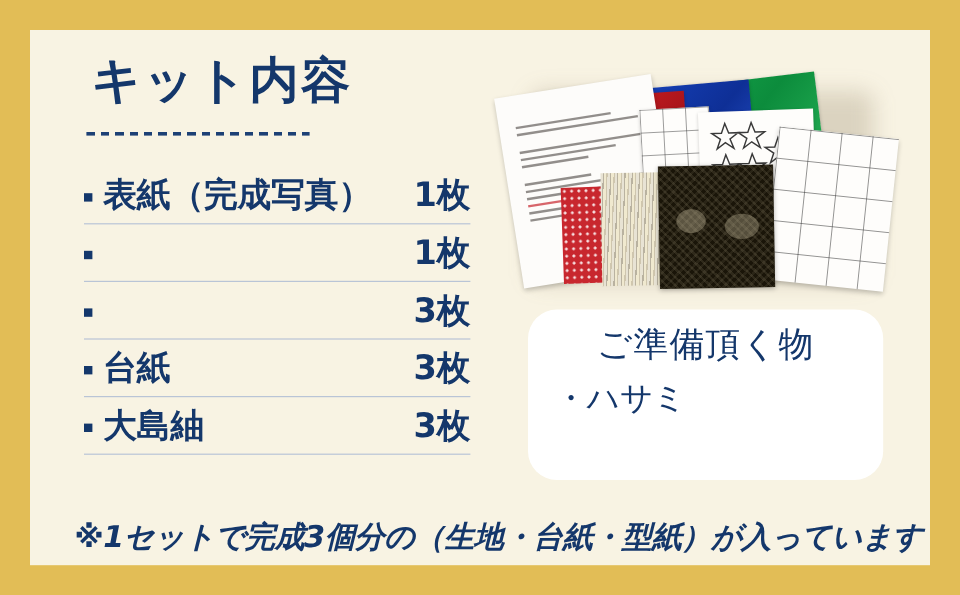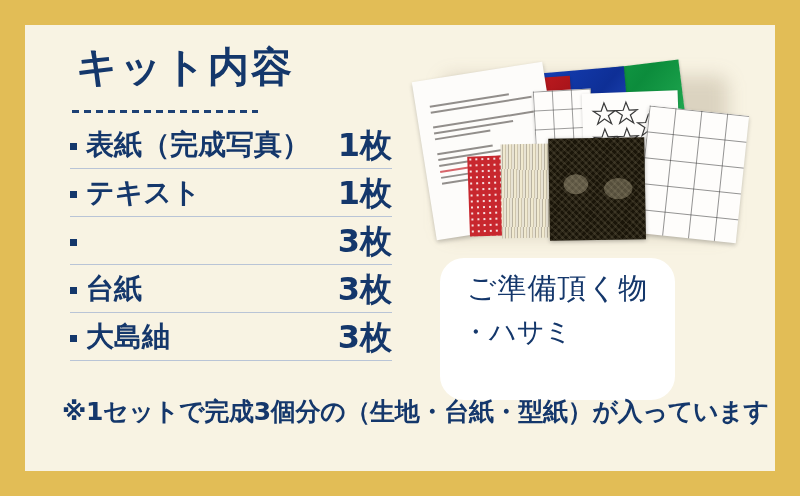--- a/index.html
+++ b/index.html
@@ -53,21 +53,21 @@
       to right,
       #1d4075 0px, #1d4075 7px,
       rgba(0,0,0,0) 7px, rgba(0,0,0,0) 12px
     );
   }
 
   
   .kit-list {
     position: absolute;
     left: 70px;
-    top: 121px;
+    top: 139px;
     width: 322px;
   }
   .kit-row {
     position: relative;
     height: 47px;
     border-bottom: 1.5px solid #b9c4d6;
     display: flex;
     align-items: center;
   }
   .bullet {
@@ -83,21 +83,21 @@
     font-size: 28px;
     font-weight: 700;
     color: #14376b;
     letter-spacing: 0px;
     white-space: nowrap;
     line-height: 1;
   }
   .kit-qty {
     margin-left: auto;
     font-family: "DejaVu Sans", "Liberation Sans", sans-serif;
-    font-size: 32px;
+    font-size: 28px;
     font-weight: 700;
     color: #14376b;
     line-height: 1;
     white-space: nowrap;
   }
 
   
   .photo {
     position: absolute;
     left: 424px;
@@ -227,21 +227,21 @@
       radial-gradient(ellipse at 72% 50%, rgba(190,180,150,.36) 0 14%, rgba(0,0,0,0) 15%),
       repeating-linear-gradient(45deg, rgba(160,150,120,.16) 0 2px, rgba(0,0,0,0) 2px 5px),
       repeating-linear-gradient(-45deg, rgba(160,150,120,.12) 0 2px, rgba(0,0,0,0) 2px 5px);
   }
 
   
   .prepare-card {
     position: absolute;
     left: 440px;
     top: 258px;
-    width: 235px;
+    width: 296px;
     height: 142px;
     background: #ffffff;
     border-radius: 24px;
   }
   .prepare-title {
     position: absolute;
     left: 0; right: 0;
     top: 16px;
     text-align: center;
     font-family: "Liberation Serif", "DejaVu Serif", serif;
@@ -265,28 +265,29 @@
     font-size: 27px;
     color: #14376b;
     white-space: nowrap;
     line-height: 1.2;
   }
 
   
   .footer-note {
     position: absolute;
     left: 62px;
-    top: 399px;
+    top: 435px;
     font-family: "DejaVu Sans", "Liberation Sans", sans-serif;
     font-size: 25px;
     font-weight: 700;
     color: #14376b;
     white-space: nowrap;
     line-height: 1;
     letter-spacing: -0.3px;
+    font-style: italic;
   }
 </style>
 </head>
 <body>
 
 <div id="page">
 
   <div class="gold-frame"></div>
   <div class="cream-panel"></div>
 
@@ -296,21 +297,20 @@
   <div class="kit-list">
 
     <div class="kit-row">
       <span class="bullet"></span>
       <span class="kit-name">表紙（完成写真）</span>
       <span class="kit-qty">1枚</span>
     </div>
 
     <div class="kit-row">
       <span class="bullet"></span>
-      <span class="kit-name">テキスト</span>
       <span class="kit-qty">1枚</span>
     </div>
 
     <div class="kit-row">
       <span class="bullet"></span>
       <span class="kit-qty">3枚</span>
     </div>
 
     <div class="kit-row">
       <span class="bullet"></span>

